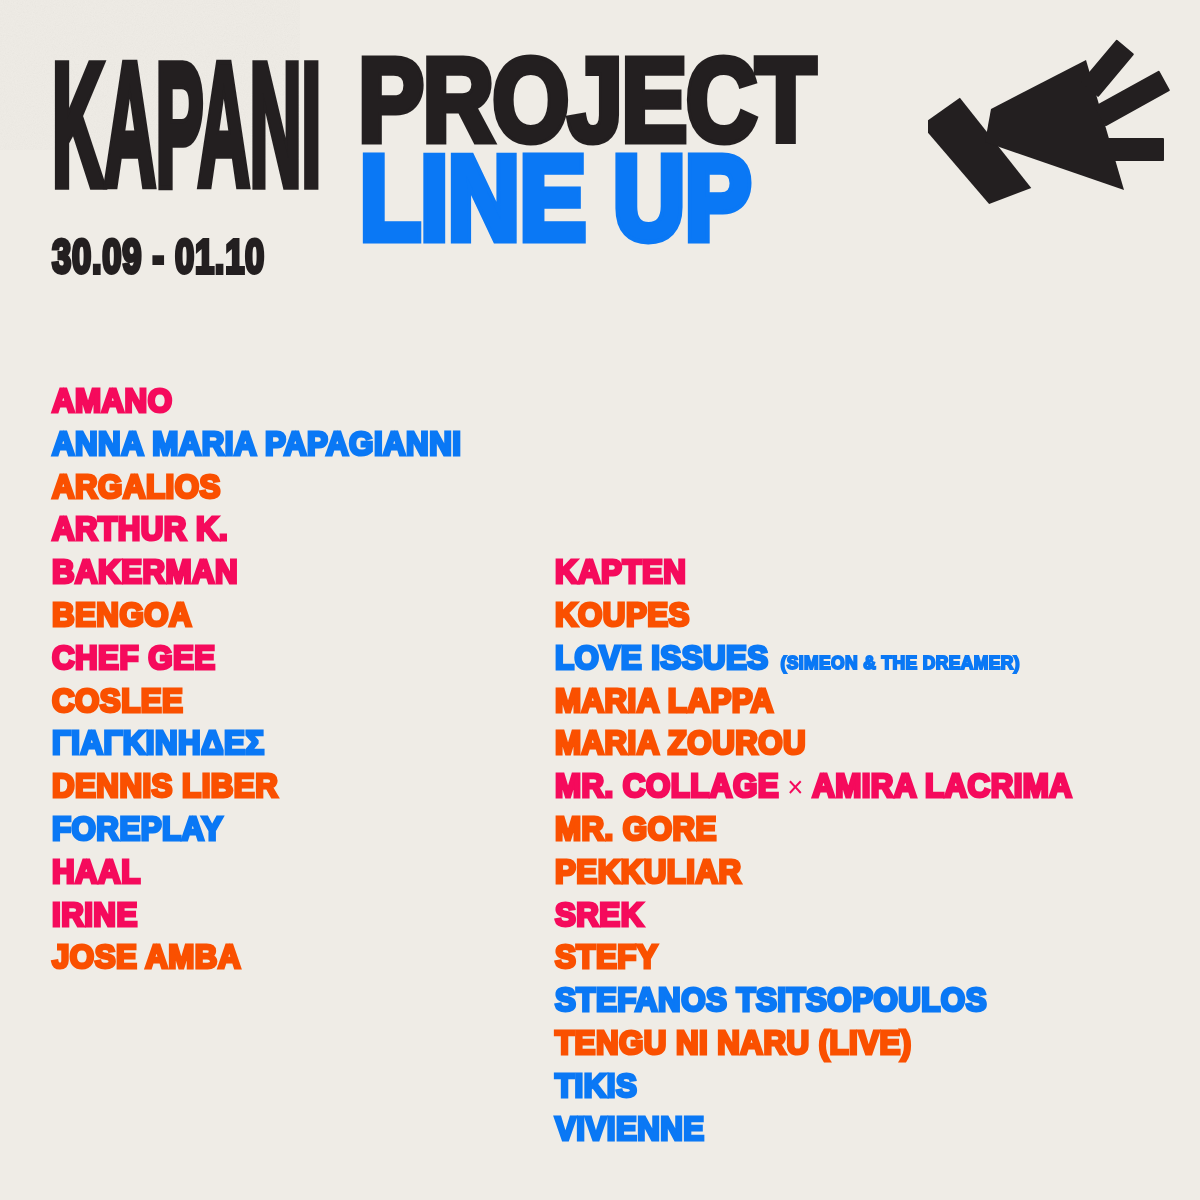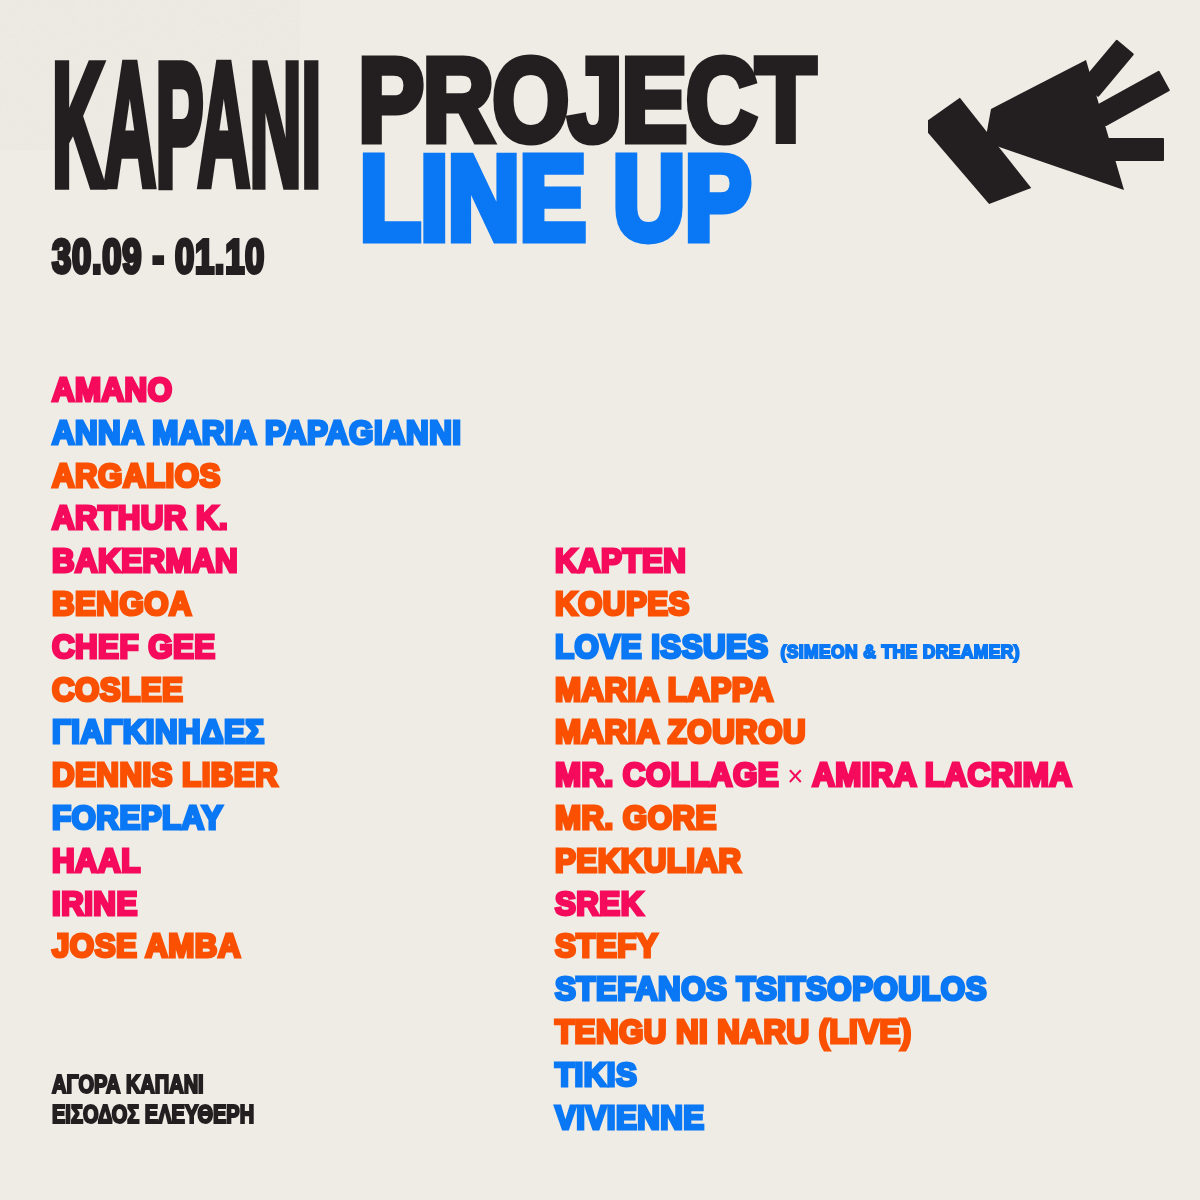--- a/index.html
+++ b/index.html
@@ -115,21 +115,21 @@
     right: 22px;
     top: 36px;
     width: 250px;
     height: 170px;
   }
 
   
   #lineup {
     position: absolute;
     left: 0;
-    top: 4px;
+    top: 15px;
     width: 1200px;
     height: 1036px;
   }
 
   .col {
     position: absolute;
     top: 0;
   }
   #col-left  { left: 52px;  width: 500px; }
   #col-right { left: 555px; width: 640px; }
@@ -245,24 +245,20 @@
         <div class="artist c-orange" style="top: 838.8px;"><span class="nm">PEKKULIAR</span></div>
         <div class="artist c-pink" style="top: 881.6px;"><span class="nm">SREK</span></div>
         <div class="artist c-orange" style="top: 924.4px;"><span class="nm">STEFY</span></div>
         <div class="artist c-blue" style="top: 967.2px;"><span class="nm">STEFANOS TSITSOPOULOS</span></div>
         <div class="artist c-orange" style="top: 1010px;"><span class="nm">TENGU NI NARU (LIVE)</span></div>
         <div class="artist c-blue" style="top: 1052.8px;"><span class="nm">TIKIS</span></div>
         <div class="artist c-blue" style="top: 1095.6px;"><span class="nm">VIVIENNE</span></div>
       </div>
   </div>
 
-  <div id="footer">
-    <span class="foot-line">ΑΓΟΡΑ ΚΑΠΑΝΙ</span>
-    <span class="foot-line">ΕΙΣΟΔΟΣ ΕΛΕΥΘΕΡΗ</span>
-  </div>
 
   <svg id="grain" xmlns="http://www.w3.org/2000/svg">
     <filter id="noiseFilter">
       <feTurbulence type="fractalNoise" baseFrequency="0.9" numOctaves="4" stitchTiles="stitch"></feTurbulence>
       <feColorMatrix type="saturate" values="0"></feColorMatrix>
       <feComponentTransfer>
           <feFuncA type="linear" slope="0.16"></feFuncA>
         </feComponentTransfer>
     </filter>
     <rect width="100%" height="100%" filter="url(#noiseFilter)"></rect>

